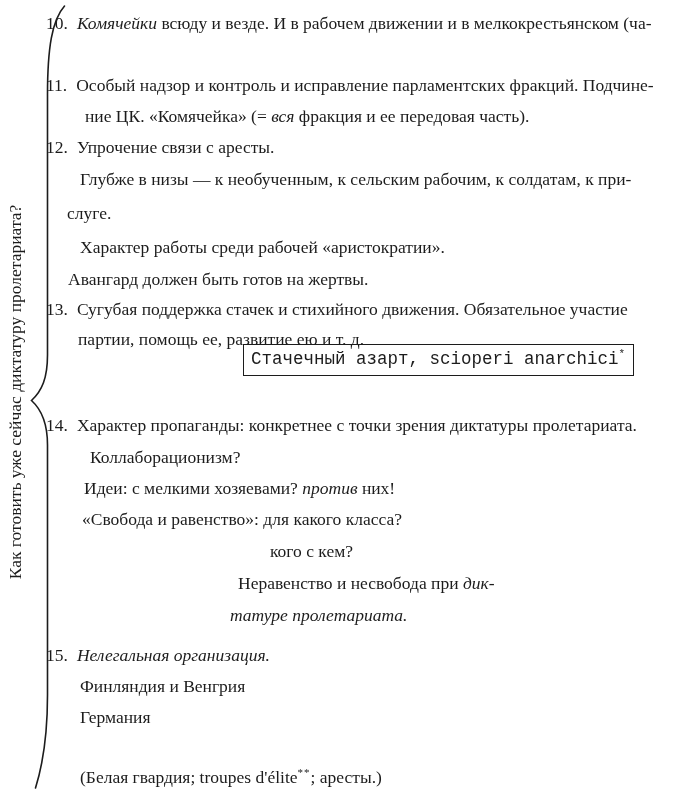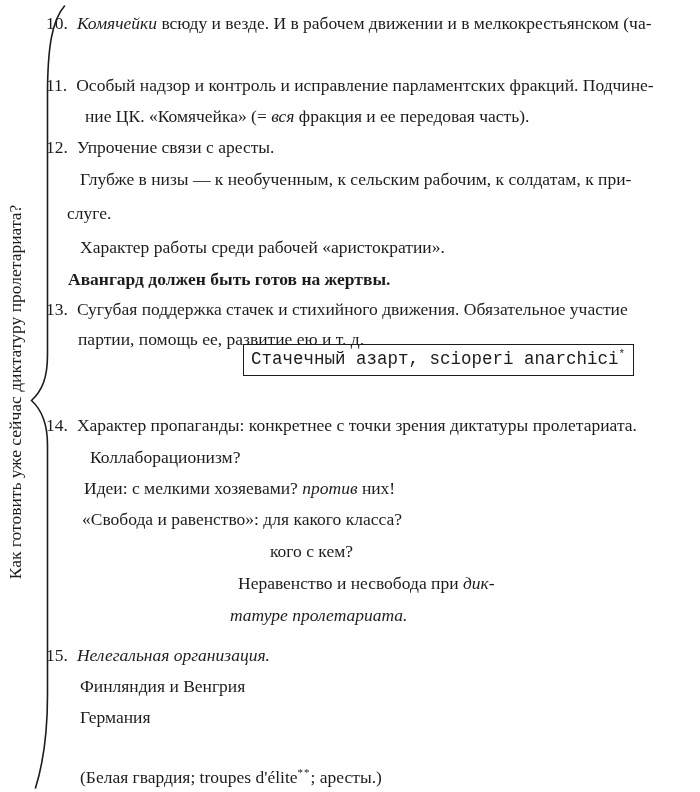--- a/index.html
+++ b/index.html
@@ -13,21 +13,21 @@
     color: #1c1c1c;
   }
   .line {
     position: absolute;
     white-space: nowrap;
     font-size: 17.5px;
     line-height: 22px;
   }
   .num { display: inline-block; margin-right: 9px; }
   .it { font-style: italic; }
-  .bold { font-weight: bold; text-align: right; }
+  .bold { font-weight: normal; text-align: right; }
   sup.fn {
     font-size: 11px;
     line-height: 0;
     vertical-align: super;
     letter-spacing: 1px;
   }
   .boxed {
     position: absolute;
     left: 243px;
     top: 344px;

